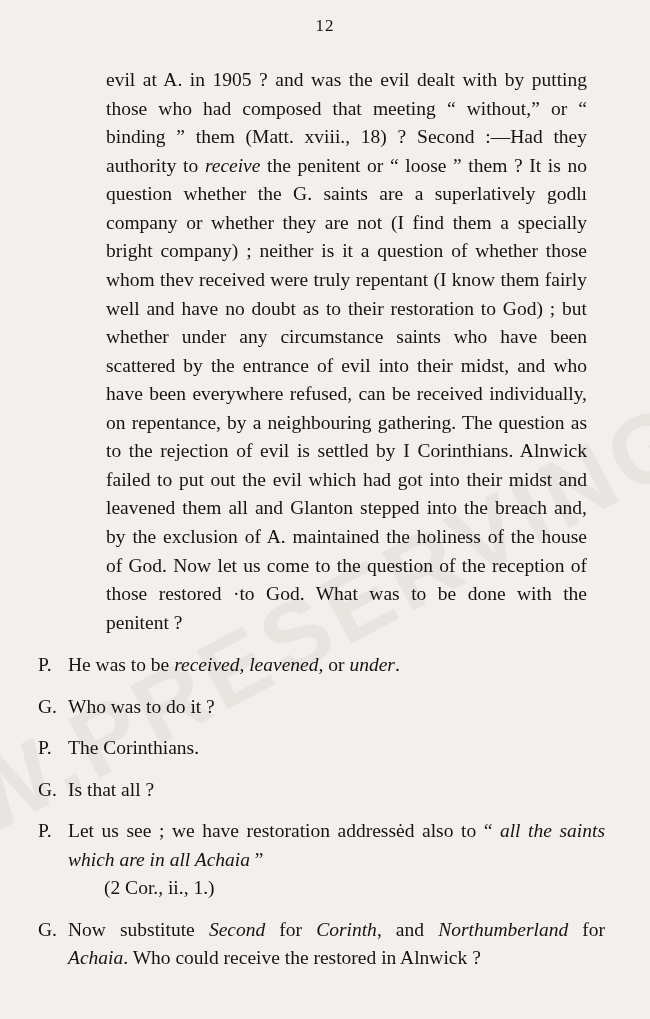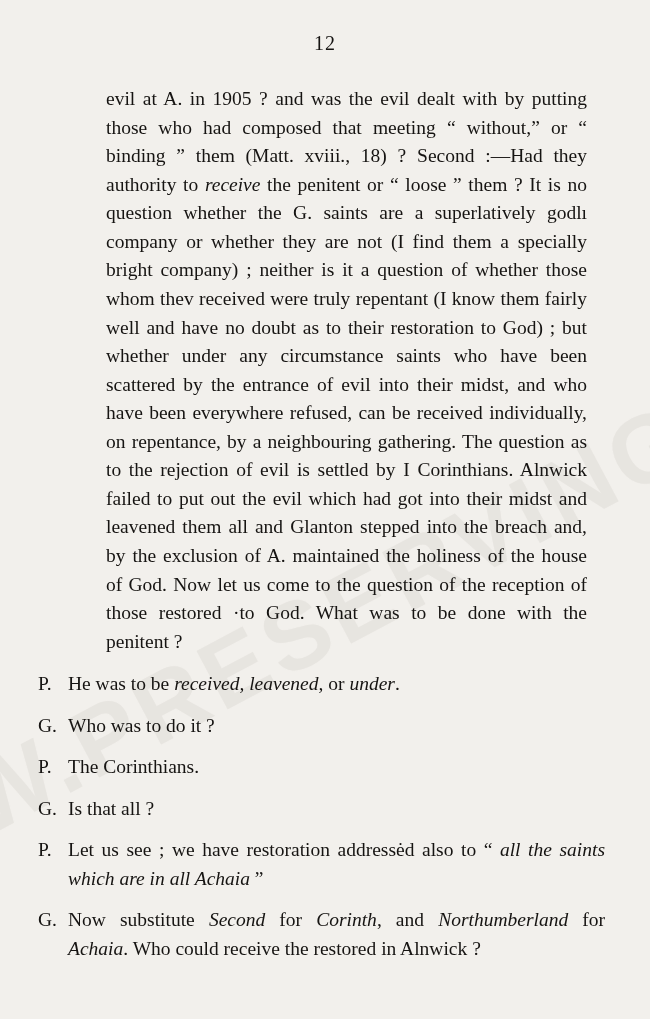--- a/index.html
+++ b/index.html
@@ -41,22 +41,22 @@
     justify-content: center;
     white-space: nowrap;
     text-shadow: 0 0 1px #cfcbc4;
   }
   .content {
     position: relative;
     z-index: 1;
   }
   .page-number {
     text-align: center;
-    font-size: 20px;
-    padding-top: 32px;
+    font-size: 17px;
+    padding-top: 16px;
     letter-spacing: 1px;
   }
   .body-block {
     margin: 30px 52px 0 95px;
     font-size: 19.5px;
     line-height: 1.465;
     text-align: justify;
     text-justify: inter-word;
     hyphens: none;
   }
@@ -139,20 +139,21 @@
         <div class="dlg-speaker">G.</div>
         <div class="dlg-text">
           <span>Is that all ?</span>
         </div>
       </div>
 
       <div class="dlg-row">
         <div class="dlg-speaker">P.</div>
         <div class="dlg-text">
           <span>Let us see ;  we have restoration addressėd also to “ </span><em>all the saints which are in all Achaia</em><span> ”</span>
+          <span class="cont">(2 Cor., ii., 1.)</span>
         </div>
       </div>
 
       <div class="dlg-row">
         <div class="dlg-speaker">G.</div>
         <div class="dlg-text">
           <span>Now substitute </span><em>Second</em><span> for </span><em>Corinth</em><span>, and </span><em>Northumberland</em><span> for </span><em>Achaia</em><span>.   Who could receive the restored in Alnwick ?</span>
         </div>
       </div>
 

